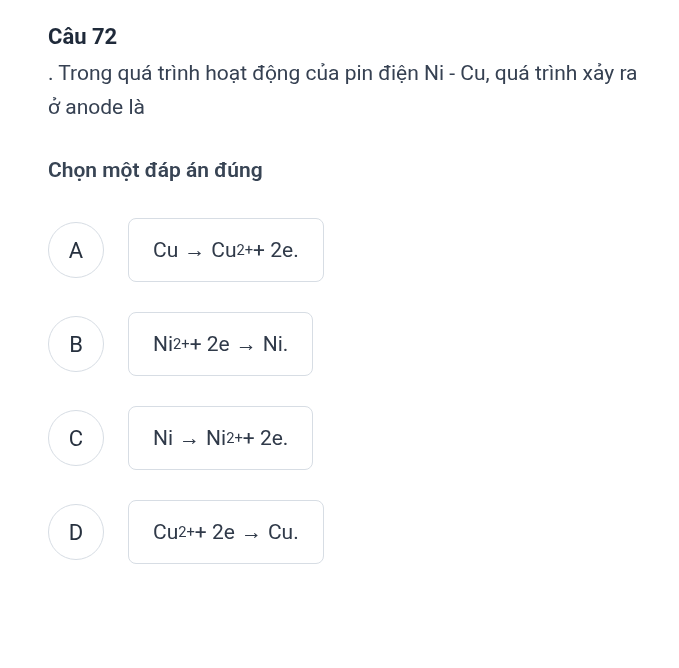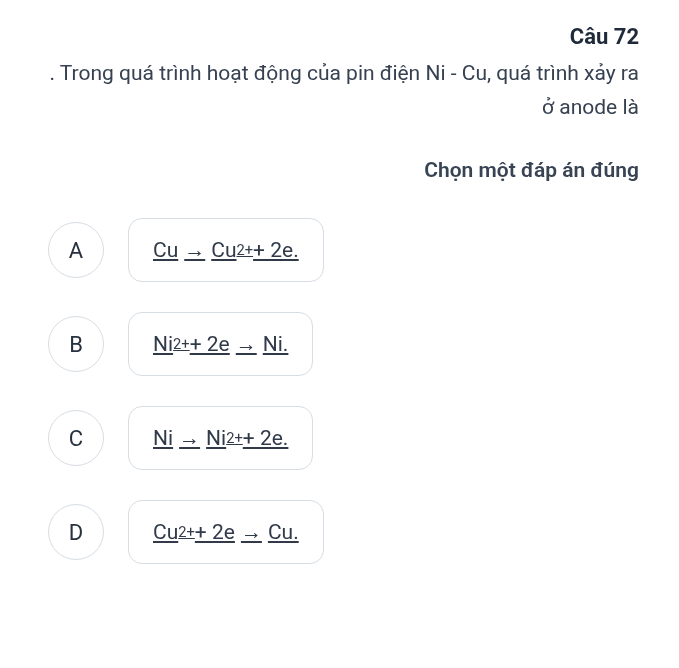--- a/index.html
+++ b/index.html
@@ -1,15 +1,15 @@
 <!DOCTYPE html>
 <html><head>
 <meta charset="utf-8">
 <style>
-  * { box-sizing: border-box; text-align: right; }
+  * { box-sizing: border-box; }
   body {
     margin: 0;
     font-family: -apple-system, BlinkMacSystemFont, "Segoe UI", Roboto, Arial, sans-serif;
     background: #fff;
     color: #2f3a4a;
     width: 679px;
     height: 668px;
     padding: 24px 40px 24px 48px;
   }
   .question-title {
@@ -50,31 +50,30 @@
     justify-content: center;
     font-size: 22px;
     color: #27313f;
     font-weight: 400;
     flex-shrink: 0;
     background: #fff;
     cursor: pointer;
   }
   .option-content {
     border: 1.5px solid #d7dde4;
-    border-radius: 14px;
+    border-radius: 8px;
     padding: 18px 24px;
     font-size: 21px;
     color: #303a49;
     display: flex;
     align-items: center;
     min-height: 64px;
     background: #fff;
     cursor: pointer;
     white-space: nowrap;
-    text-decoration: underline;
   }
   .arrow {
     display: inline-block;
     margin: 0 6px;
   }
   sup { font-size: 0.7em; vertical-align: super; line-height: 0; }
 </style>
 </head>
 <body>
 

